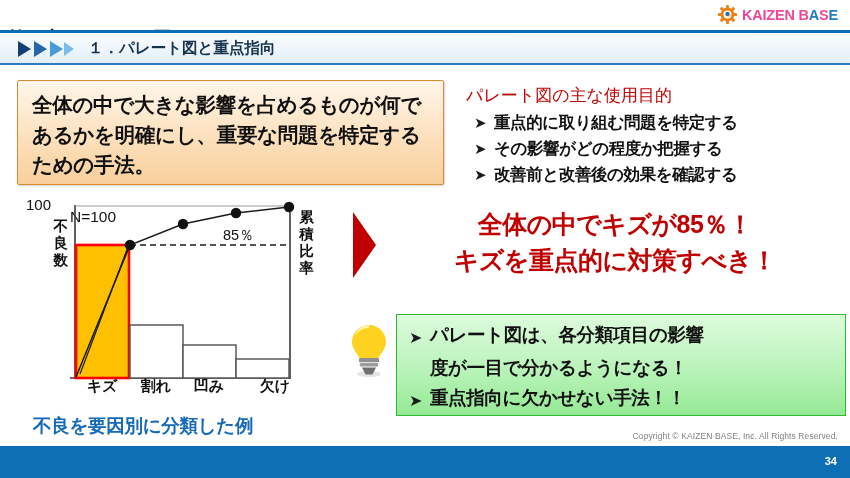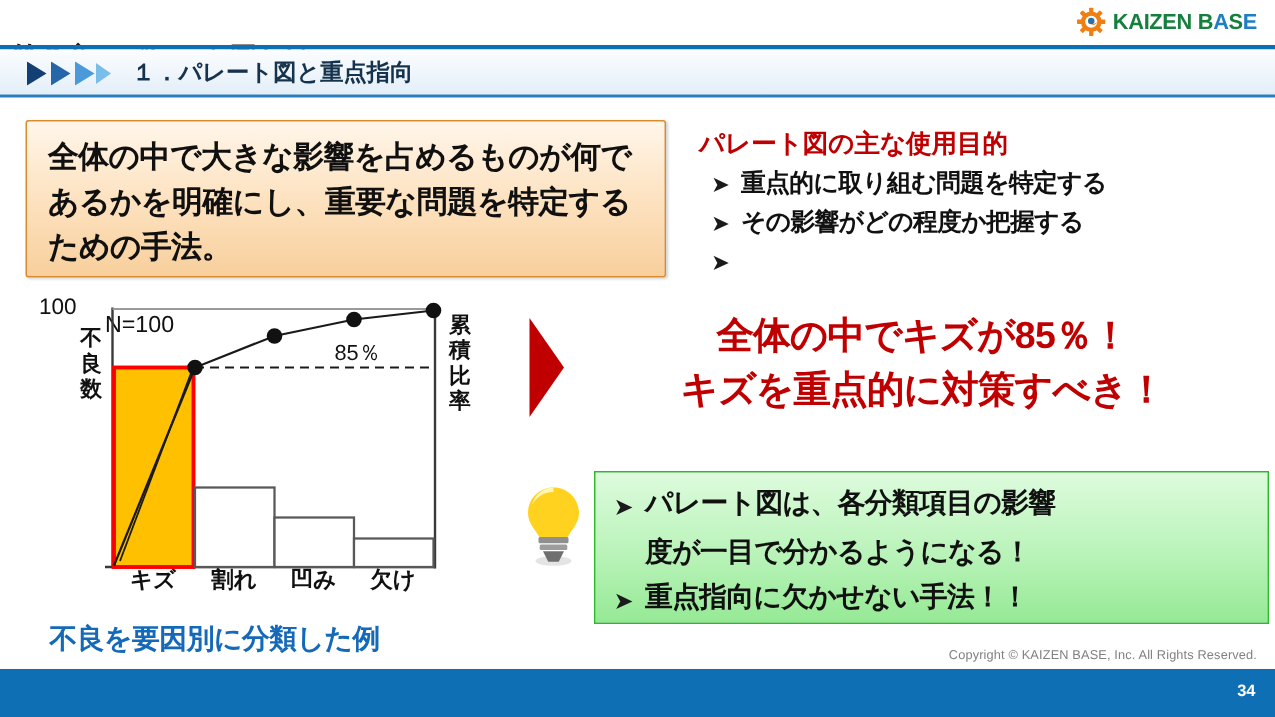--- a/index.html
+++ b/index.html
@@ -32,21 +32,21 @@
   }
   #logo {
     position: absolute; right: 12px; top: 5px;
     display: flex; align-items: center; gap: 5px;
   }
   #logo-gear { width: 19px; height: 19px; display:block; }
   #logo-text {
     font-size: 14.5px; font-weight: bold; letter-spacing: -0.2px;
     white-space: nowrap;
   }
-  #logo-text .k { color: #15803d; }
+  #logo-text .k { color: #ec4899; }
   #logo-text .b { color: #1e7fc4; }
 
   
   #subheader {
     position: absolute; left: 0; top: 33px; width: 850px; height: 32px;
     background: linear-gradient(to bottom, #fbfdff 0%, #eef5fb 55%, #e3eef8 100%);
     border-bottom: 2px solid #2b7dc0;
   }
   #chevrons { position: absolute; left: 18px; top: 8px; width: 58px; height: 16px; }
   #subheader-label {
@@ -64,21 +64,21 @@
   }
   #def-text {
     position: absolute; left: 14px; top: 9px; width: 404px;
     font-size: 20.5px; font-weight: bold; color: #101010;
     line-height: 30px; letter-spacing: -0.3px;
   }
 
   
   #purpose-title {
     position: absolute; left: 466px; top: 84px;
-    font-size: 17px; font-weight: bold; color: #c00000;
+    font-size: 17px; font-weight: normal; color: #c00000;
   }
   #purpose-list {
     position: absolute; left: 474px; top: 110px; width: 376px;
   }
   .purpose-item {
     display: flex; align-items: flex-start; gap: 9px;
     font-size: 16.5px; font-weight: bold; color: #111111;
     line-height: 25px; letter-spacing: -0.4px;
   }
   .arrowhead {
@@ -213,20 +213,21 @@
     <div class="purpose-item">
       <span class="arrowhead">➤</span>
       <span>重点的に取り組む問題を特定する</span>
     </div>
     <div class="purpose-item">
       <span class="arrowhead">➤</span>
       <span>その影響がどの程度か把握する</span>
     </div>
     <div class="purpose-item">
       <span class="arrowhead">➤</span>
+      <span>改善前と改善後の効果を確認する</span>
     </div>
   </div>
 
   <div id="chart-wrap">
     <div id="axis-max">100</div>
     <div id="axis-left-label">不良数</div>
     <div id="axis-right-label">累積比率</div>
     <div id="n-annot">N=100</div>
     <div id="pct-annot">85％</div>
 
@@ -249,21 +250,21 @@
       <polyline points="68,181 122,49 175,28 228,17 281,11" fill="none" stroke="#1a1a1a" stroke-width="1.5"></polyline>
       <circle cx="122" cy="49" r="5.2" fill="#111"></circle>
       <circle cx="175" cy="28" r="5.2" fill="#111"></circle>
       <circle cx="228" cy="17" r="5.2" fill="#111"></circle>
       <circle cx="281" cy="11" r="5.2" fill="#111"></circle>
     </svg>
 
     <div class="cat-label" style="left:66px;">キズ</div>
     <div class="cat-label" style="left:120px;">割れ</div>
     <div class="cat-label" style="left:173px;">凹み</div>
-    <div class="cat-label" style="left:226px;">欠け</div>
+    <div class="cat-label" style="left:226px;text-align:right;">欠け</div>
   </div>
 
   <div id="chart-caption">不良を要因別に分類した例</div>
 
   <svg id="red-arrow" width="26" height="68" viewBox="0 0 26 68">
     <path d="M1 1 L24 34 L1 67 Z" fill="#c00000"></path>
   </svg>
   <div id="red-text">
     <div>全体の中でキズが85％！</div>
     <div>キズを重点的に対策すべき！</div>

